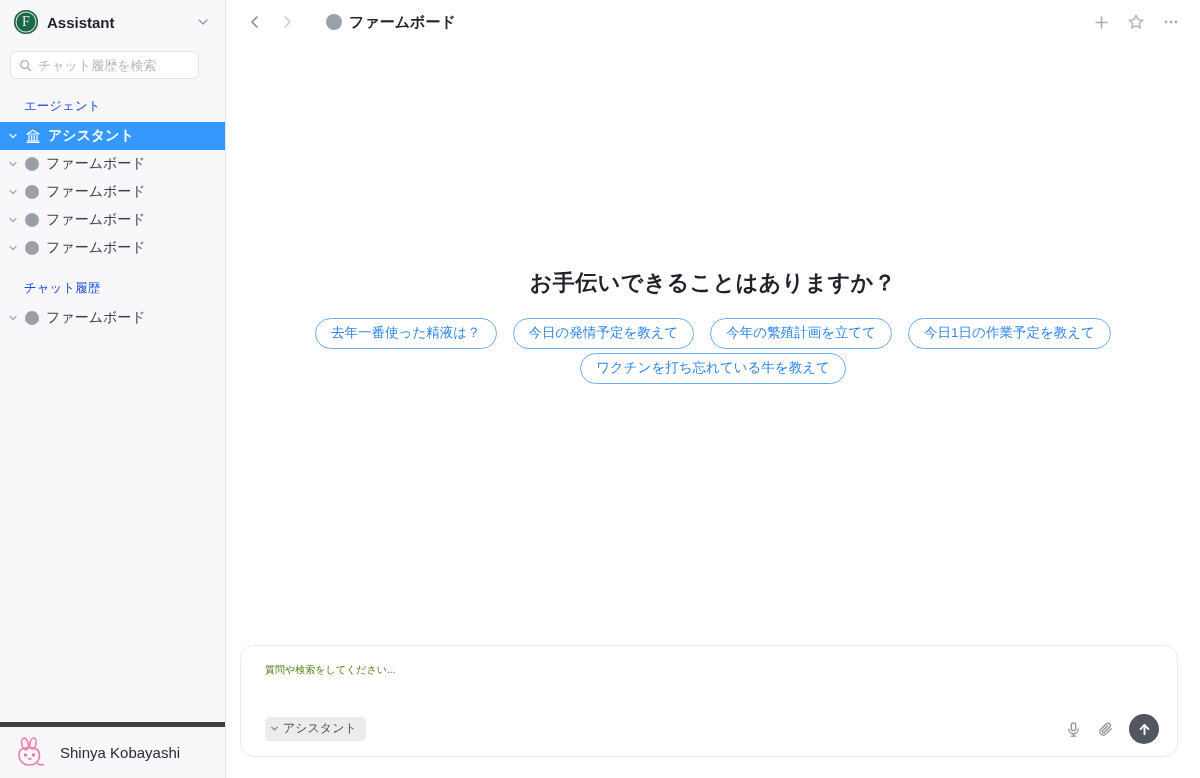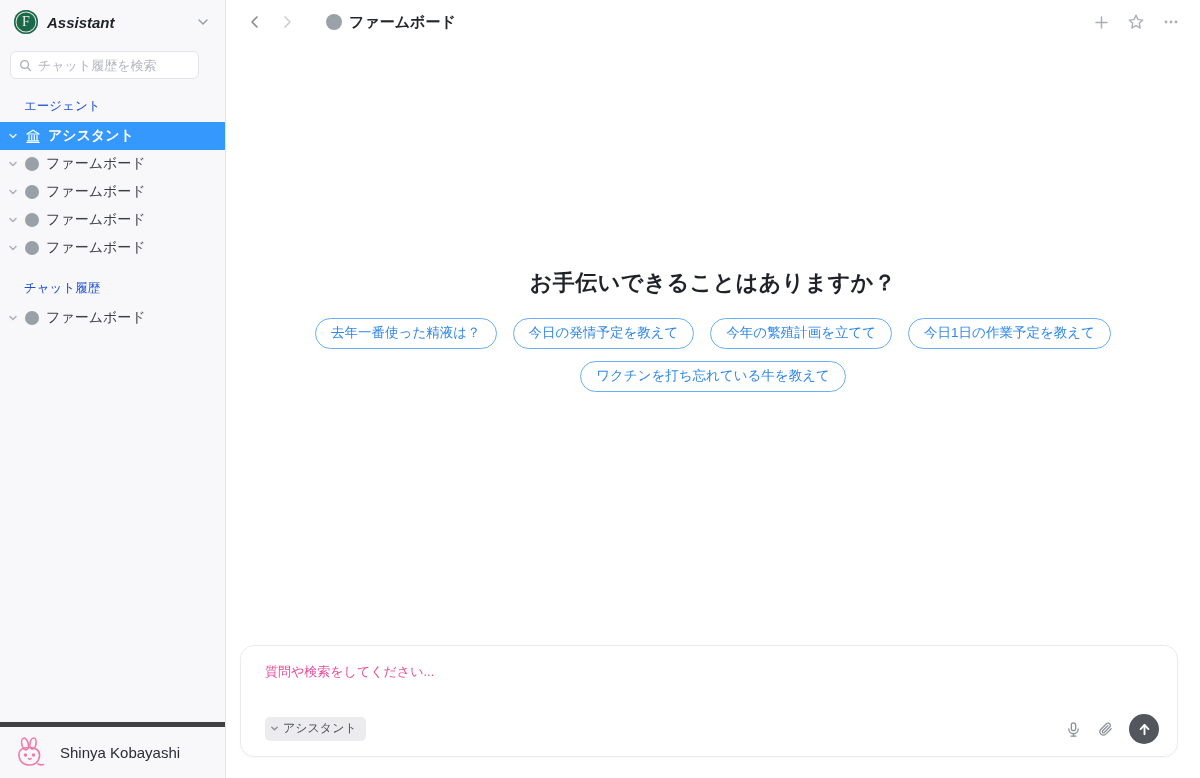--- a/index.html
+++ b/index.html
@@ -33,21 +33,21 @@
     width: 24px; height: 24px;
     border-radius: 50%;
     background: #17684d;
     color: #f3eedd;
     font-family: "Liberation Serif", "DejaVu Serif", serif;
     font-size: 14px;
     display: flex; align-items: center; justify-content: center;
     box-shadow: inset 0 0 0 1.5px #17684d, inset 0 0 0 2.5px #e8e2cc;
     flex: 0 0 auto;
   }
-  .app-title { font-size: 15px; font-weight: 700; color: #1f2329; font-style: italic; }
+  .app-title { font-size: 15px; font-weight: 700; color: #1f2329; }
   .header-chevron { margin-left: auto; color: #9aa0a8; display: flex; }
 
   .search-box {
     margin: 7px 26px 6px 10px;
     height: 28px;
     background: #ffffff;
     border: 1px solid #e3e3e8;
     border-radius: 6px;
     display: flex;
     align-items: center;
@@ -154,21 +154,21 @@
     font-weight: 700;
     color: #1f2329;
     letter-spacing: 0.5px;
   }
   .pills-row {
     display: flex;
     gap: 16px;
     justify-content: center;
   }
   .pills-row.row1 { margin-top: 20px; }
-  .pills-row.row2 { margin-top: 12px; }
+  .pills-row.row2 { margin-top: 4px; }
   .pill {
     border: 1px solid #6aaef5;
     color: #2f87ea;
     background: #ffffff;
     border-radius: 999px;
     padding: 5px 15px 6px 15px;
     font-size: 13.5px;
     cursor: pointer;
     white-space: nowrap;
   }
@@ -179,22 +179,22 @@
     height: 112px;
     border: 1px solid #ebebee;
     border-radius: 14px;
     box-shadow: 0 1px 3px rgba(0,0,0,0.03);
     display: flex;
     flex-direction: column;
     padding: 17px 18px 12px 24px;
     flex: 0 0 auto;
   }
   .composer-placeholder {
-    font-size: 13px;
-    color: #ec4899;
+    font-size: 10px;
+    color: #4d7c0f;
   }
   .composer-bottom {
     margin-top: auto;
     display: flex;
     align-items: center;
   }
   .agent-chip {
     background: #ececee;
     border-radius: 5px;
     padding: 3px 9px 4px 5px;

